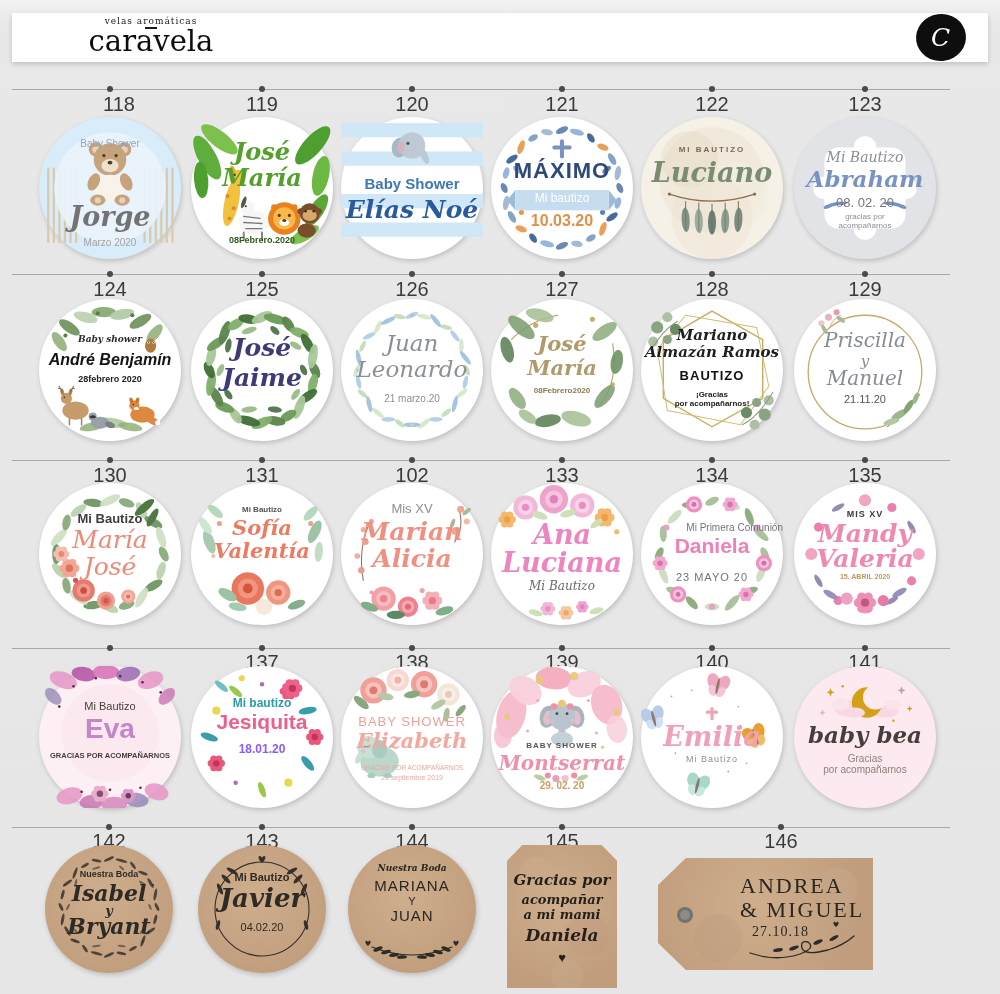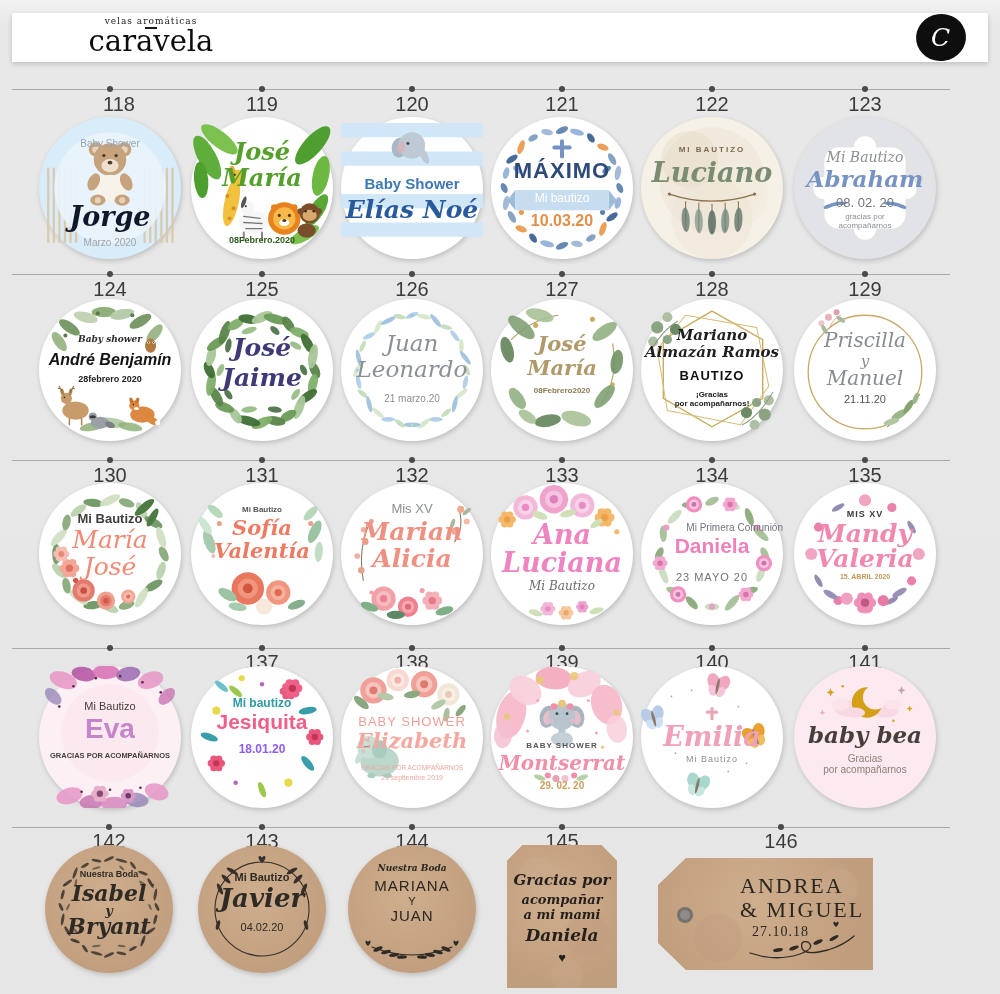--- a/index.html
+++ b/index.html
@@ -72,21 +72,21 @@
         <ellipse cx="70" cy="45" rx="2.4" ry="1.8" fill="#4a3a28" transform="rotate(0 70 45)"></ellipse>
         <ellipse cx="70" cy="70" rx="16" ry="13" fill="#f7f2ea" transform="rotate(0 70 70)"></ellipse>
         <ellipse cx="54" cy="64" rx="5.5" ry="9" fill="#c6a37d" transform="rotate(25 54 64)"></ellipse>
         <ellipse cx="86" cy="64" rx="5.5" ry="9" fill="#c6a37d" transform="rotate(-25 86 64)"></ellipse>
         <ellipse cx="58" cy="82" rx="7.5" ry="5.5" fill="#c6a37d" transform="rotate(0 58 82)"></ellipse>
         <ellipse cx="82" cy="82" rx="7.5" ry="5.5" fill="#c6a37d" transform="rotate(0 82 82)"></ellipse>
         <circle cx="58" cy="82" r="3" fill="#e8d3ba"></circle>
         <circle cx="82" cy="82" r="3" fill="#e8d3ba"></circle>
       </svg>
       <div class="bl f-sans" style="top: 22px; font-size: 10px; color: rgb(150, 165, 180);">Baby Shower</div>
-      <div class="bl f-scr" style="top: 86px; font-size: 27px; color: #0f172a; font-weight: 700;">Jorge</div>
+      <div class="bl f-scr" style="top: 86px; font-size: 27px; color: #737373; font-weight: 700;">Jorge</div>
       <div class="bl f-sans" style="top: 121px; font-size: 10px; color: rgb(163, 163, 163);">Marzo 2020</div>
     </div>
     <div class="dot" style="left: 262px; top: 89px;"></div>
     <div class="num" style="left: 262px; top: 93px;">119</div>
     <div class="badge circle" style="left: 191px; top: 117px; width: 142px; height: 142px; background: rgb(255, 255, 255);">
       <svg viewBox="0 0 140 140" width="142" height="142" xmlns="http://www.w3.org/2000/svg">
         <ellipse cx="16" cy="40" rx="24" ry="9" fill="#5fae3c" transform="rotate(62 16 40)"></ellipse>
         <ellipse cx="28" cy="22" rx="22" ry="8" fill="#7cc14e" transform="rotate(38 28 22)"></ellipse>
         <ellipse cx="10" cy="62" rx="18" ry="7" fill="#4f9e30" transform="rotate(85 10 62)"></ellipse>
         <ellipse cx="120" cy="28" rx="24" ry="9" fill="#4f9e30" transform="rotate(-48 120 28)"></ellipse>
@@ -521,21 +521,21 @@
         <circle cx="72" cy="122" r="8" fill="#f6e8da"></circle>
         <ellipse cx="36" cy="110" rx="10" ry="5" fill="#9cc4a4" transform="rotate(30 36 110)"></ellipse>
         <ellipse cx="104" cy="120" rx="9" ry="4" fill="#86ae8e" transform="rotate(-20 104 120)"></ellipse>
         <ellipse cx="46" cy="122" rx="9" ry="4" fill="#a8cbb0" transform="rotate(10 46 122)"></ellipse>
       </svg>
       <div class="bl f-sans" style="top: 23px; font-size: 8px; color: rgb(85, 85, 85); font-weight: 700;">Mi Bautizo</div>
       <div class="bl f-scr" style="top: 34px; font-size: 21px; color: rgb(239, 122, 98); font-weight: 700;">Sofía</div>
       <div class="bl f-scr" style="top: 57px; font-size: 21px; color: rgb(239, 122, 98); font-weight: 700;">Valentía</div>
     </div>
     <div class="dot" style="left: 412px; top: 460px;"></div>
-    <div class="num" style="left: 412px; top: 464px;">132</div>
+    <div class="num" style="left: 412px; top: 464px;">102</div>
     <div class="badge circle" style="left: 341px; top: 483px; width: 142px; height: 142px; background: rgb(255, 255, 255);">
       <svg viewBox="0 0 140 140" width="142" height="142" xmlns="http://www.w3.org/2000/svg">
         <path d="M22 96 Q16 62 30 36" stroke="#9a7a66" stroke-width="1.1" fill="none" stroke-linecap="round"></path>
         <circle cx="20" cy="86" r="3.2" fill="#e8a08c"></circle>
         <circle cx="16" cy="72" r="2.8" fill="#eeb0a0"></circle>
         <circle cx="24" cy="58" r="3.2" fill="#e8a08c"></circle>
         <circle cx="22" cy="46" r="2.6" fill="#eeb0a0"></circle>
         <circle cx="30" cy="38" r="2.4" fill="#e8a08c"></circle>
         <path d="M116 24 Q122 44 112 58" stroke="#9a7a66" stroke-width="1.1" fill="none" stroke-linecap="round"></path>
         <circle cx="118" cy="26" r="3.5" fill="#f0a890"></circle>

